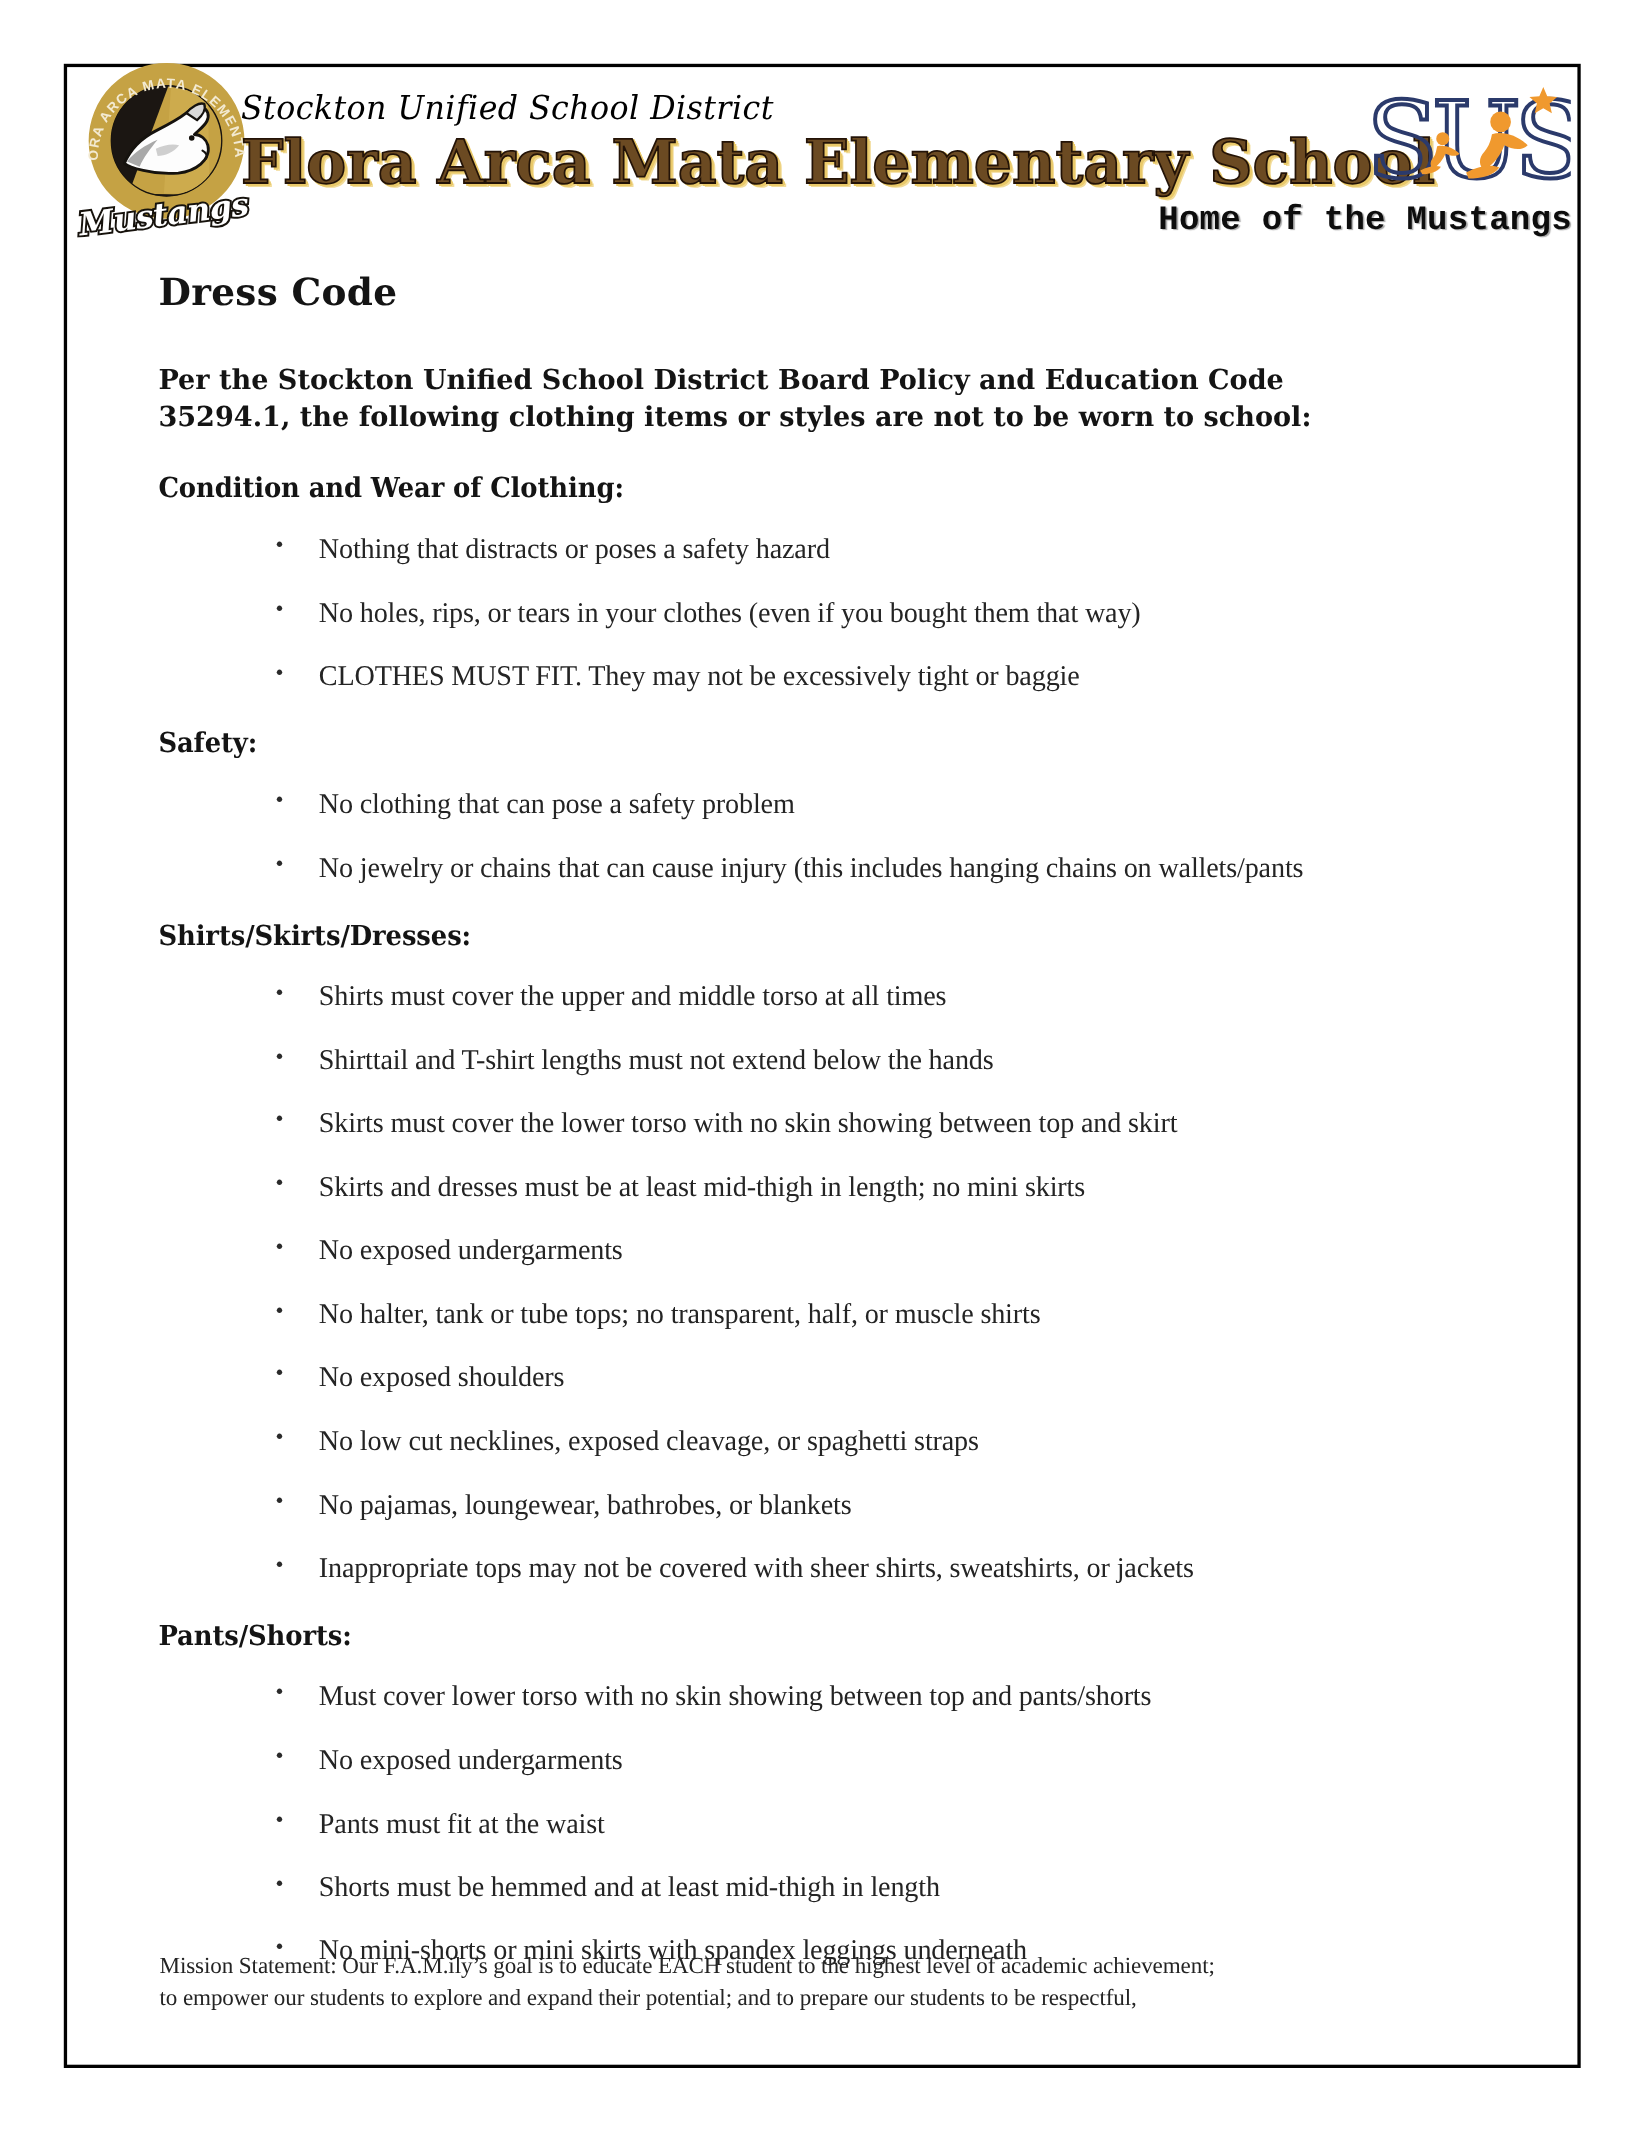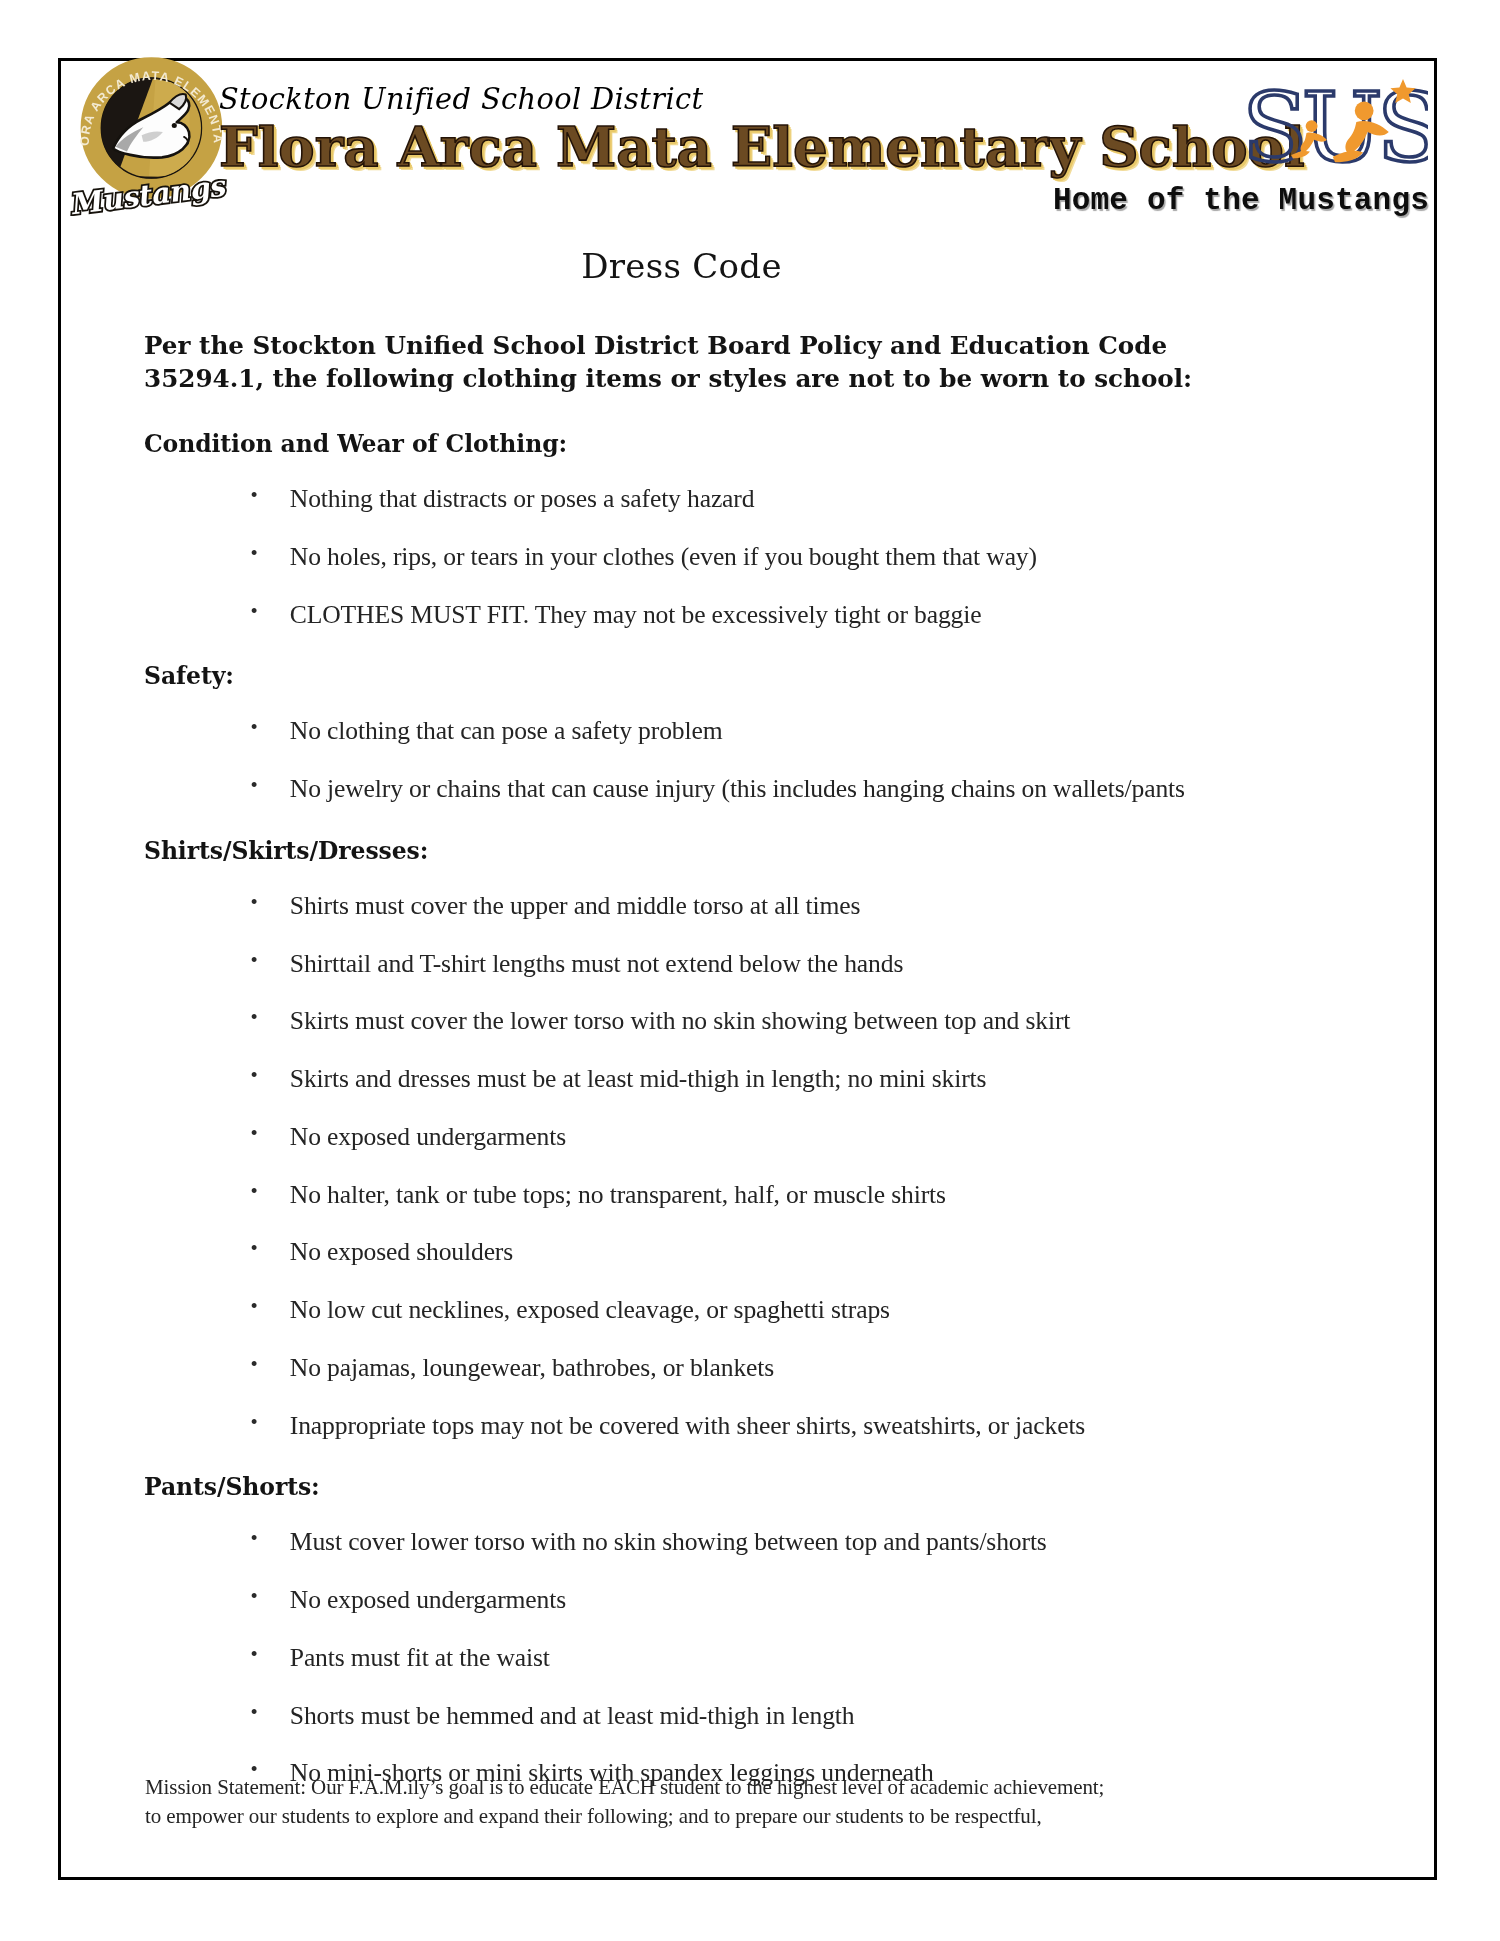--- a/index.html
+++ b/index.html
@@ -103,23 +103,23 @@
 
   
   .content {
     position: absolute;
     left: 83px;
     top: 185px;
     right: 60px;
   }
 
   .doc-title {
-    text-align: center;
-    font-family: "DejaVu Serif", "Liberation Serif", serif;
-    font-weight: normal;
+    text-align: left;
+    font-family: "DejaVu Serif", "Liberation Serif", serif;
+    font-weight: bold;
     font-size: 34px;
     letter-spacing: 0.3px;
     color: #141414;
     margin: 0 0 14px 0;
     padding-right: 155px;
   }
 
   .intro {
     font-family: "DejaVu Serif", "Liberation Serif", serif;
     font-weight: bold;
@@ -311,16 +311,16 @@
         <li>Pants must fit at the waist</li>
         <li>Shorts must be hemmed and at least mid-thigh in length</li>
         <li>No mini-shorts or mini skirts with spandex leggings underneath</li>
       </ul>
     </div>
 
   </div>
 
   <div class="mission">
     <span class="mission-line">Mission Statement: Our F.A.M.ily’s goal is to educate EACH student to the highest level of academic achievement;</span>
-    <span class="mission-line">to empower our students to explore and expand their following; and to prepare our students to be respectful,</span>
+    <span class="mission-line">to empower our students to explore and expand their potential; and to prepare our students to be respectful,</span>
   </div>
 
 </div>
 
 </body></html>

